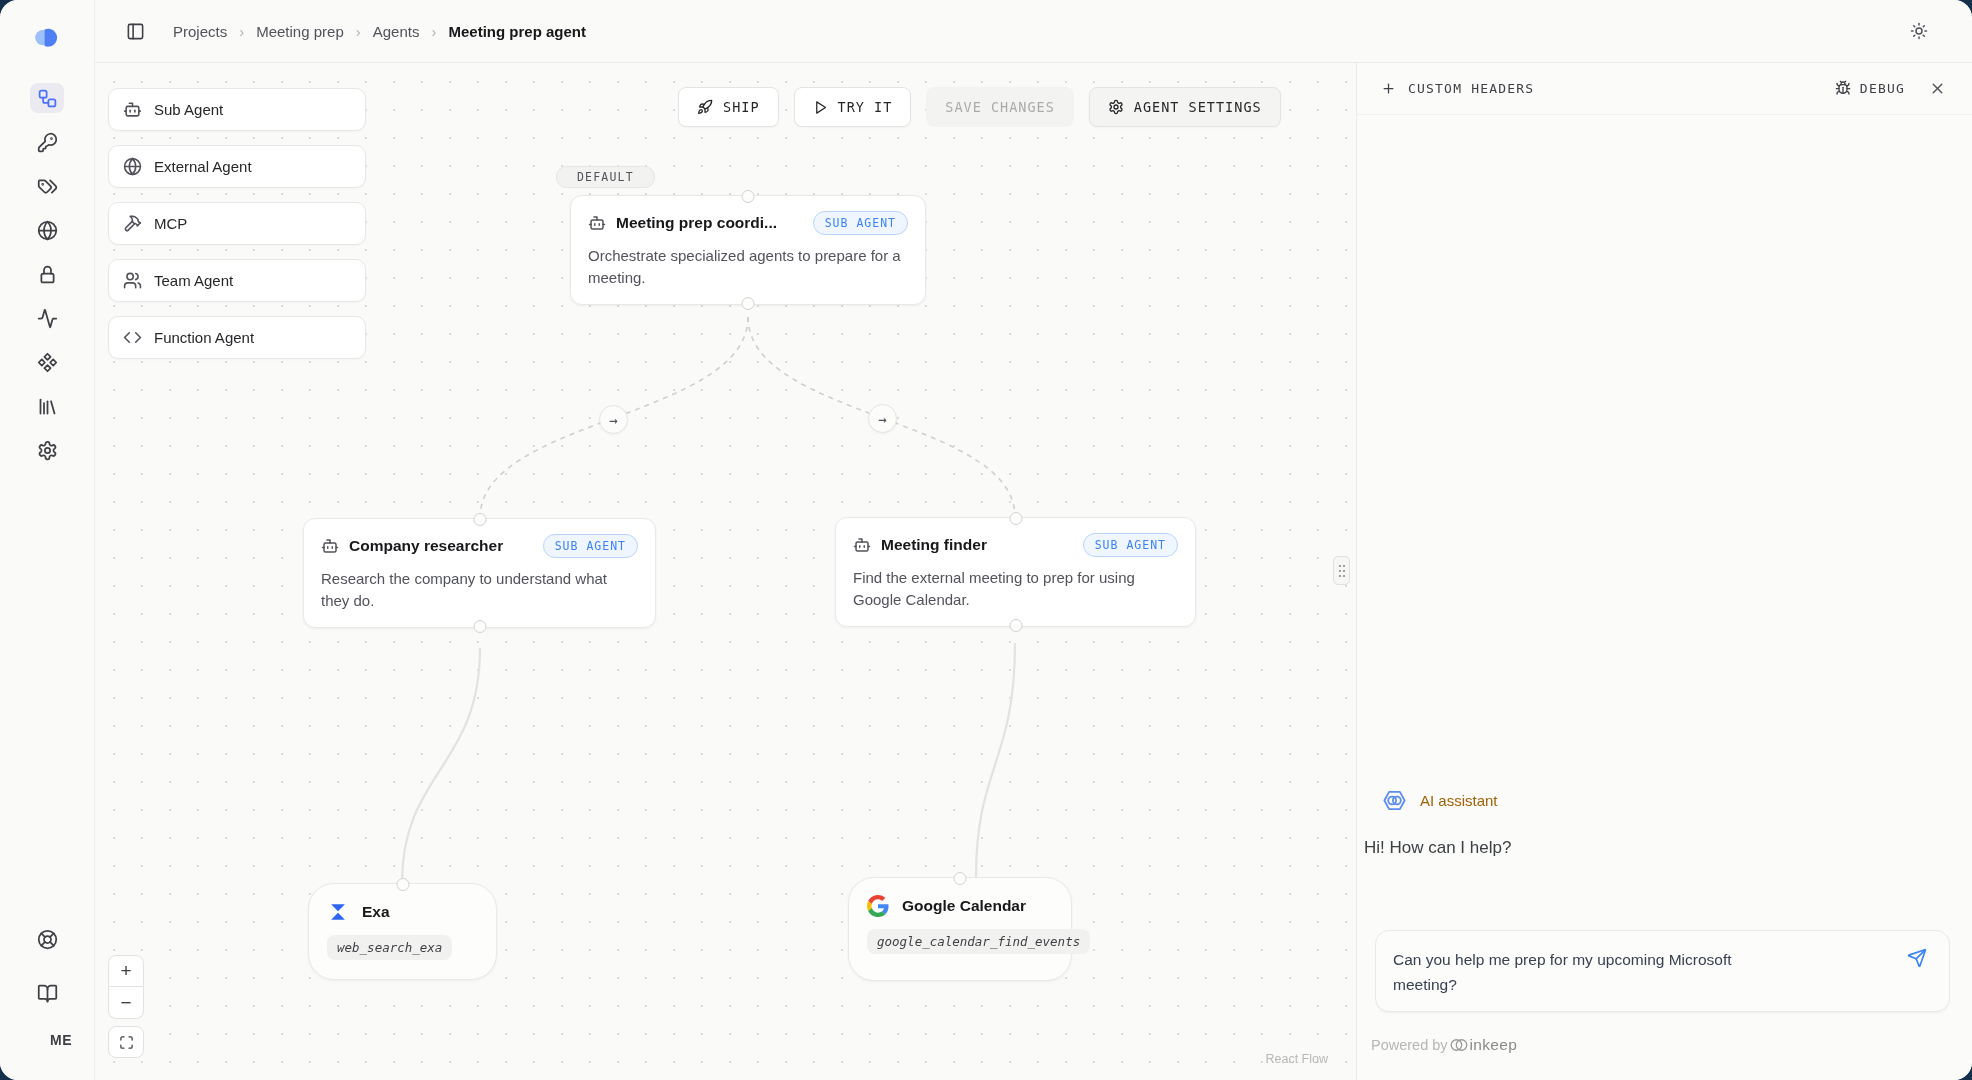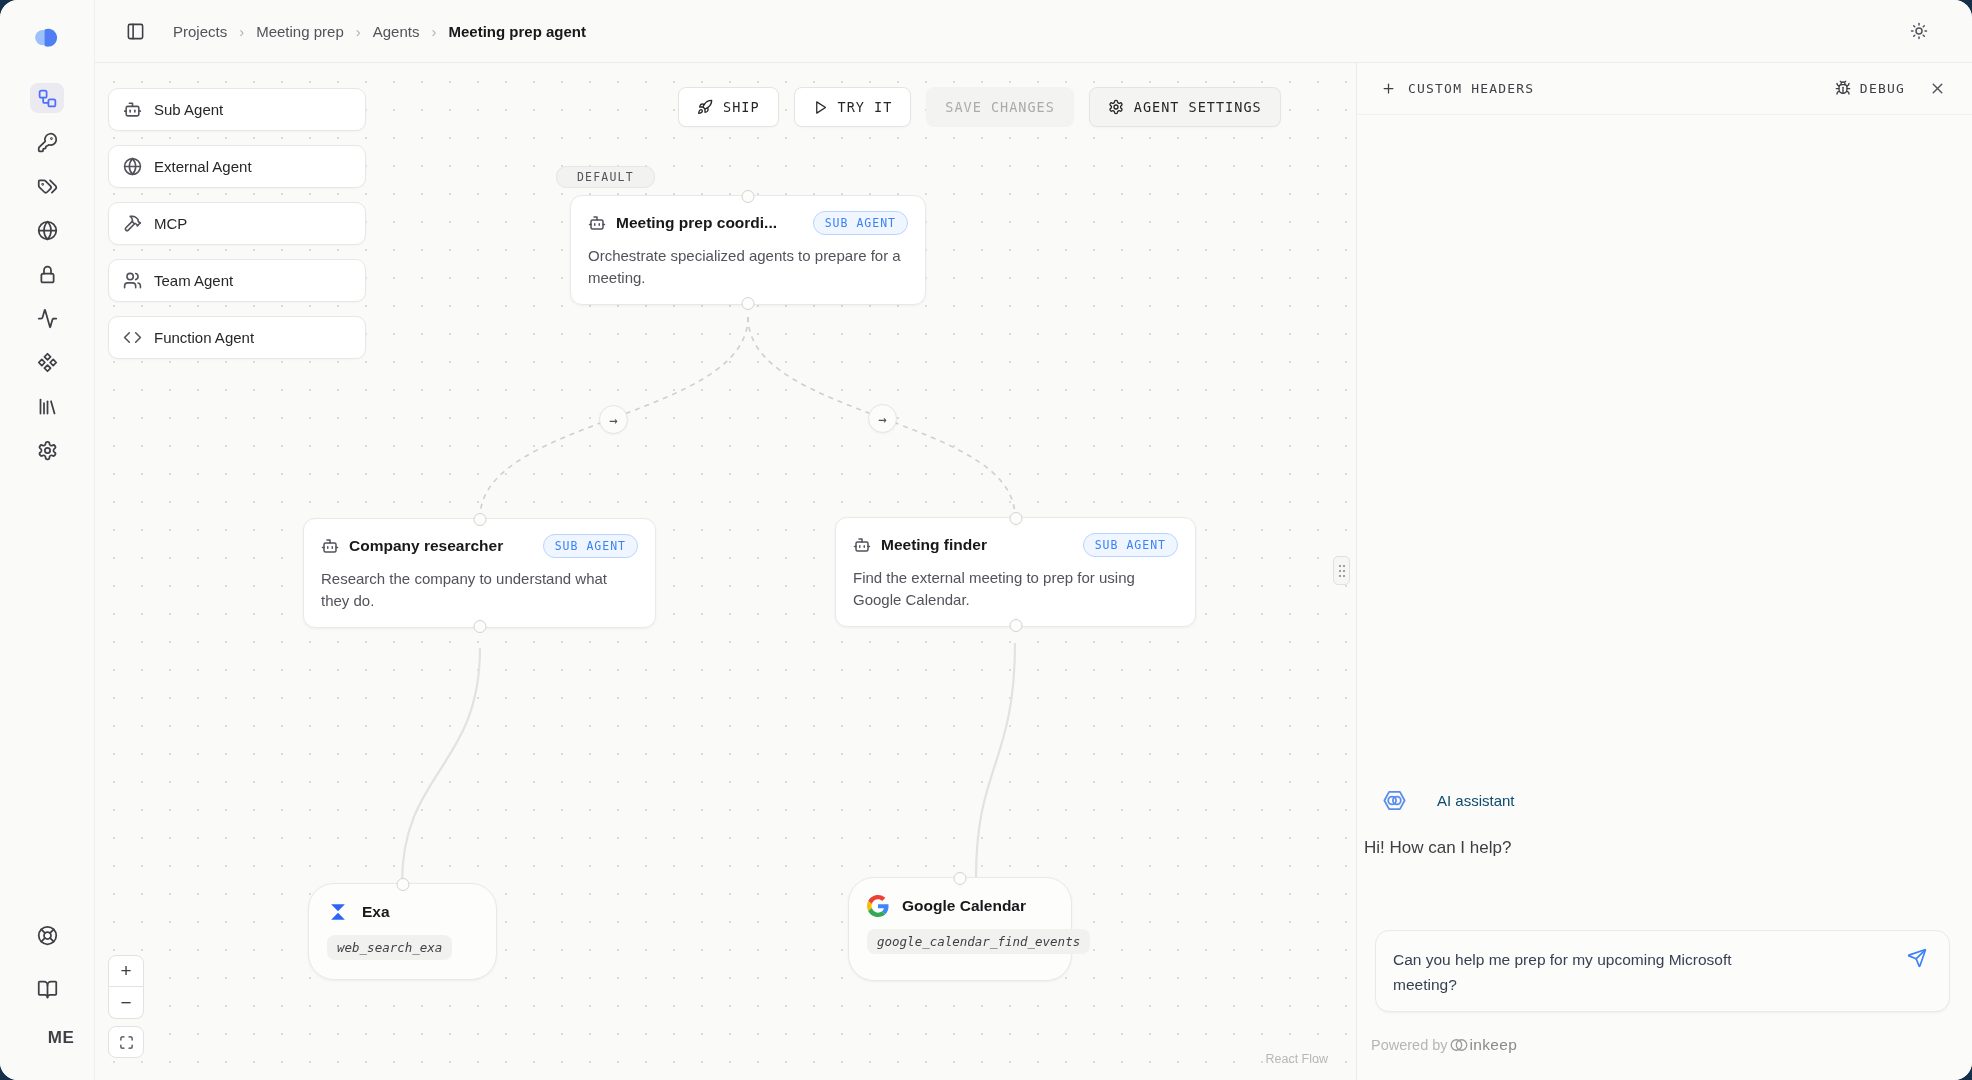--- a/index.html
+++ b/index.html
@@ -8,21 +8,21 @@
   .frame{position:absolute;inset:0;background:#fafaf9;border-radius:18px;overflow:hidden;}
   .icon{stroke:currentColor;fill:none;stroke-width:2;stroke-linecap:round;stroke-linejoin:round;display:block;}
 
   
   .rail{position:absolute;left:0;top:0;bottom:0;width:94px;background:#fafaf9;border-right:1px solid #efefed;z-index:30;}
   .rail-logo{position:absolute;top:24px;left:50%;transform:translateX(-50%);width:30px;height:26px;}
   .rail-group{position:absolute;top:83px;left:0;right:0;display:flex;flex-direction:column;align-items:center;gap:14px;}
   .rail-btn{width:34px;height:30px;display:flex;align-items:center;justify-content:center;color:#3f3f46;border-radius:8px;cursor:pointer;}
   .rail-btn.active{background:#eaeaf0;color:#4c6fff;}
   .rail-bottom{position:absolute;bottom:32px;left:0;right:0;display:flex;flex-direction:column;align-items:center;gap:24px;}
-  .rail-me{font-size:17px;font-weight:600;color:#3f3f46;letter-spacing:.5px;cursor:pointer;margin-left:28px;}
+  .rail-me{font-size:14px;font-weight:600;color:#3f3f46;letter-spacing:.5px;cursor:pointer;margin-left:28px;}
 
   
   .topbar{position:absolute;left:94px;right:0;top:0;height:62px;border-bottom:1px solid #ececea;background:#fafaf9;display:flex;align-items:center;z-index:20;}
   .tb-toggle{margin-left:32px;color:#3f3f46;cursor:pointer;display:flex;}
   .crumbs{margin-left:28px;display:flex;align-items:center;gap:12px;font-size:15px;color:#52525b;}
   .crumb{cursor:pointer;}
   .crumb-sep{color:#b3b3b1;font-size:15px;}
   .crumb.current{font-weight:700;color:#18181b;cursor:default;}
   .tb-theme{margin-left:auto;margin-right:44px;color:#52525b;cursor:pointer;display:flex;}
 
@@ -82,21 +82,21 @@
   
   .panel{position:absolute;left:1356px;top:62px;right:0;bottom:0;background:#fbfbfa;border-left:1px solid #ececea;
     display:flex;flex-direction:column;z-index:10;}
   .panel-head{height:52px;flex:none;display:flex;align-items:center;padding:0 26px 0 24px;border-bottom:1px solid #f1f1ef;}
   .ph-left{display:flex;align-items:center;gap:12px;color:#3f3f46;font-size:13px;letter-spacing:1.2px;cursor:pointer;}
   .ph-right{margin-left:auto;display:flex;align-items:center;gap:24px;}
   .ph-debug{display:flex;align-items:center;gap:9px;color:#3f3f46;font-size:13px;letter-spacing:1.2px;cursor:pointer;}
   .ph-close{color:#52525b;cursor:pointer;display:flex;}
   .panel-body{flex:1;}
   .assist-row{margin:0 24px 24px;display:flex;align-items:center;gap:12px;}
-  .assist-label{font-size:15px;color:#0c4a6e;margin-left:17px;}
+  .assist-label{font-size:15px;color:#a16207;}
   .assist-msg{margin:0 24px 0 7px;font-size:17px;color:#3c4043;}
   .chat-card{position:relative;margin:72px 22px 0 18px;height:82px;background:#fcfcfb;border:1px solid #e9e9e7;border-radius:14px;
     box-sizing:border-box;box-shadow:0 2px 3px -1px rgba(0,0,0,.05);}
   .chat-input{position:absolute;left:17px;top:16px;width:390px;font-size:15.5px;line-height:1.62;color:#374151;outline:none;cursor:text;}
   .send-btn{position:absolute;right:22px;top:17px;color:#3b82f6;cursor:pointer;display:flex;}
   .panel-foot{margin:24px 24px 26px 14px;display:flex;align-items:center;gap:0;}
   .pf-text{font-size:14.5px;color:#b6b6b4;}
   .pf-brand{font-size:15.5px;color:#8a8a88;letter-spacing:.3px;cursor:pointer;}
 </style>
 </head>

